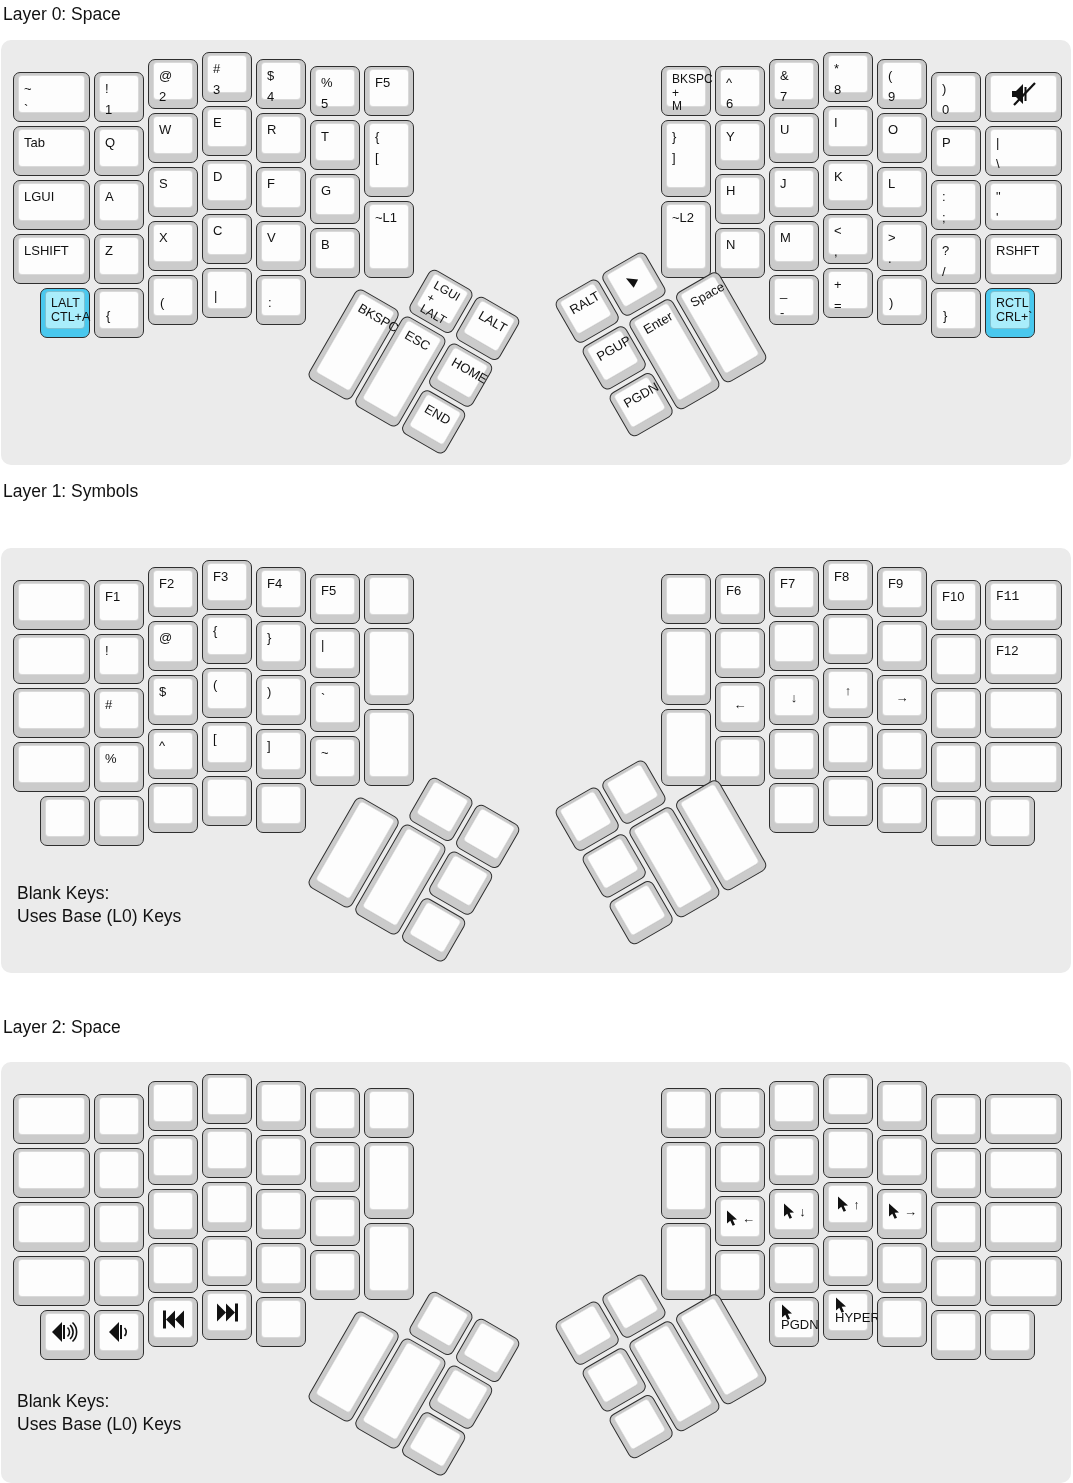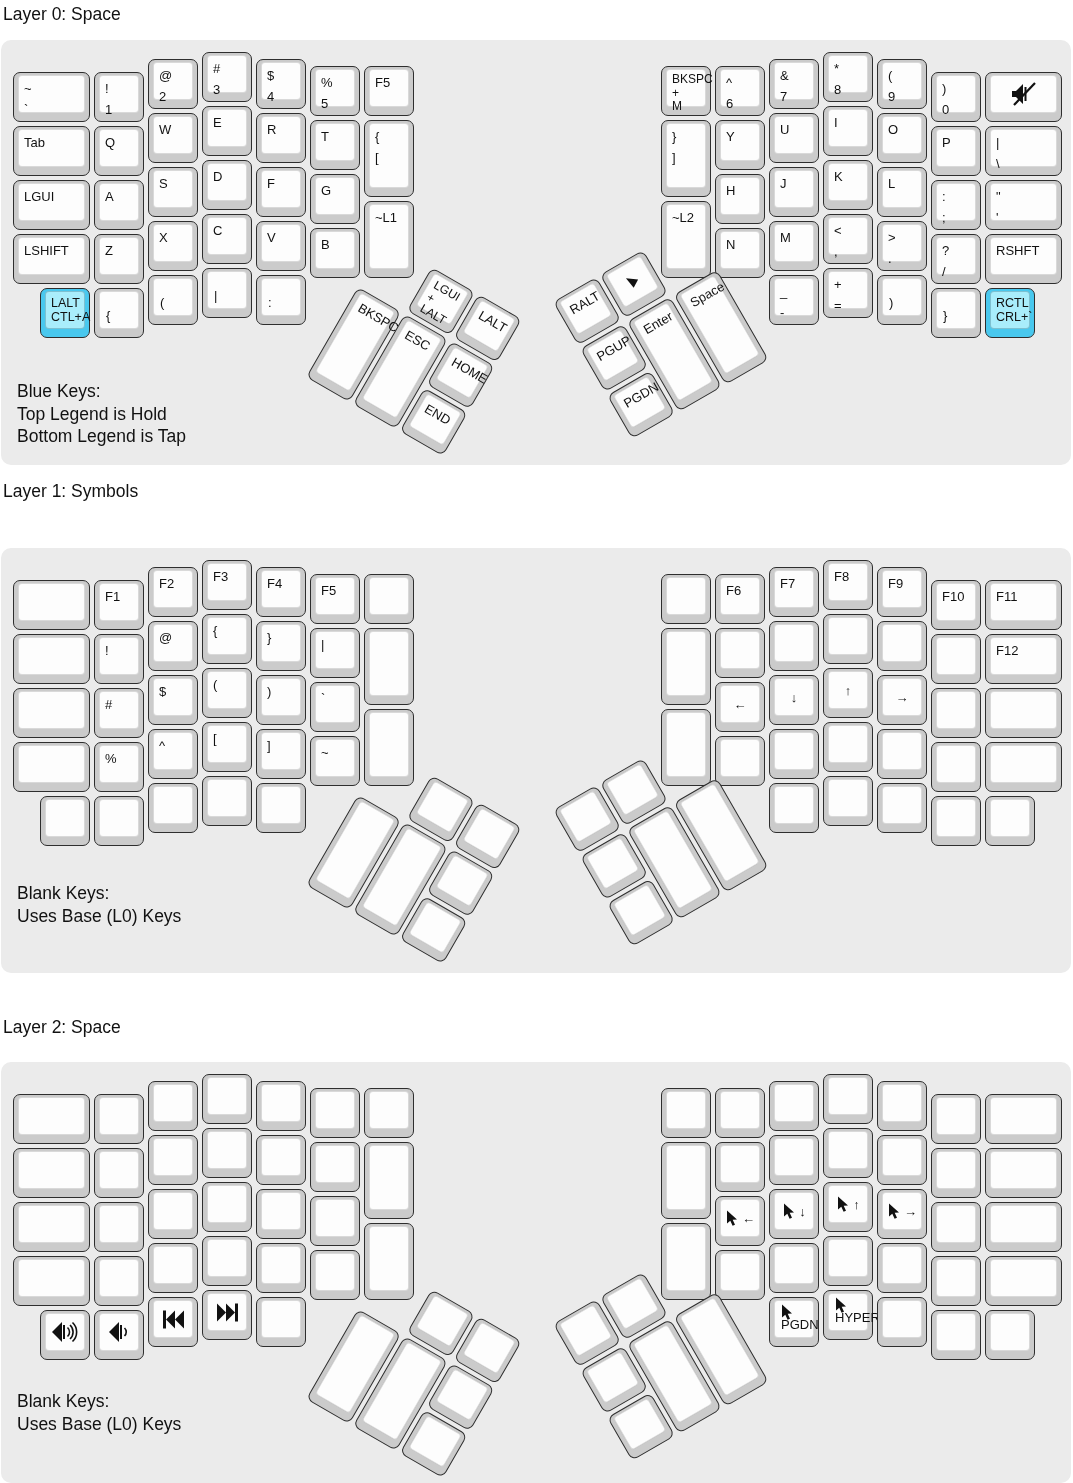--- a/index.html
+++ b/index.html
@@ -27,23 +27,20 @@
   .ic{display:inline-flex;align-items:center;justify-content:center;}
   .ic.tl{position:absolute;left:5px;top:3px;}
   .thumb{position:absolute;transform-origin:0 0;}
 </style>
 </head>
 <body>
 
 <div class="page">
   <div class="title t0">Layer 0: Space</div>
   <section class="sec sec0">
-    <div class="caption">Blue Keys:
-Top Legend is Hold
-Bottom Legend is Tap</div>
   <div class="key" style="left: 12px; top: 32px; width: 77px; height: 50px;">
         <div class="cap">
           <div class="lg"><div>~</div><div>`</div></div>
         </div>
       </div>
       <div class="key" style="left: 12px; top: 86px; width: 77px; height: 50px;">
         <div class="cap">
           <div class="lg"><div>Tab</div></div>
         </div>
       </div>
@@ -654,21 +651,21 @@
       </div>
       <div class="key" style="left: 930px; top: 140px; width: 50px; height: 50px;">
         <div class="cap"></div>
       </div>
       <div class="key" style="left: 930px; top: 194px; width: 50px; height: 50px;">
         <div class="cap"></div>
       </div>
       <div class="key" style="left: 930px; top: 248px; width: 50px; height: 50px;">
         <div class="cap"></div>
       </div>
-      <div class="key" style="left: 984px; top: 32px; width: 77px; height: 50px;">
+      <div class="key" style="left: 984px; top: 32px; width: 77px; height: 50px; font-family: Liberation Mono, monospace;">
         <div class="cap">
           <div class="lg"><div>F11</div></div>
         </div>
       </div>
       <div class="key" style="left: 984px; top: 86px; width: 77px; height: 50px;">
         <div class="cap">
           <div class="lg"><div>F12</div></div>
         </div>
       </div>
       <div class="key" style="left: 984px; top: 140px; width: 77px; height: 50px;">

